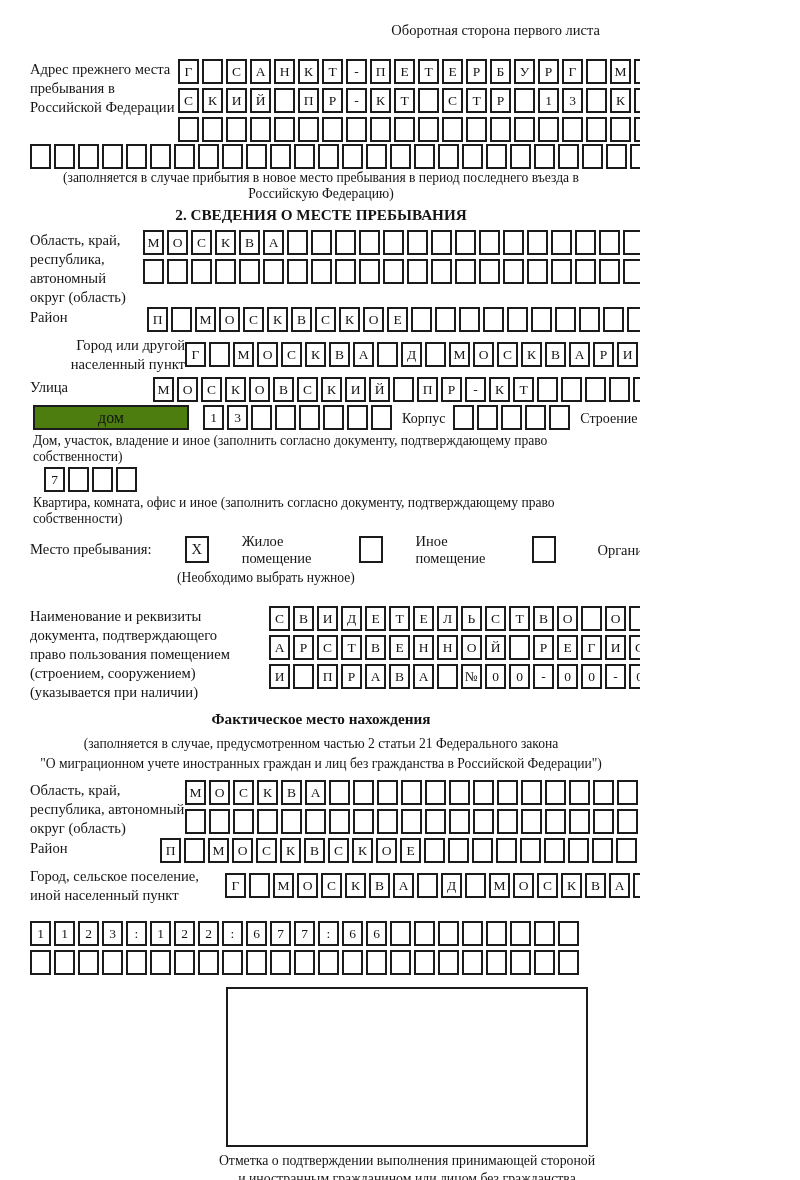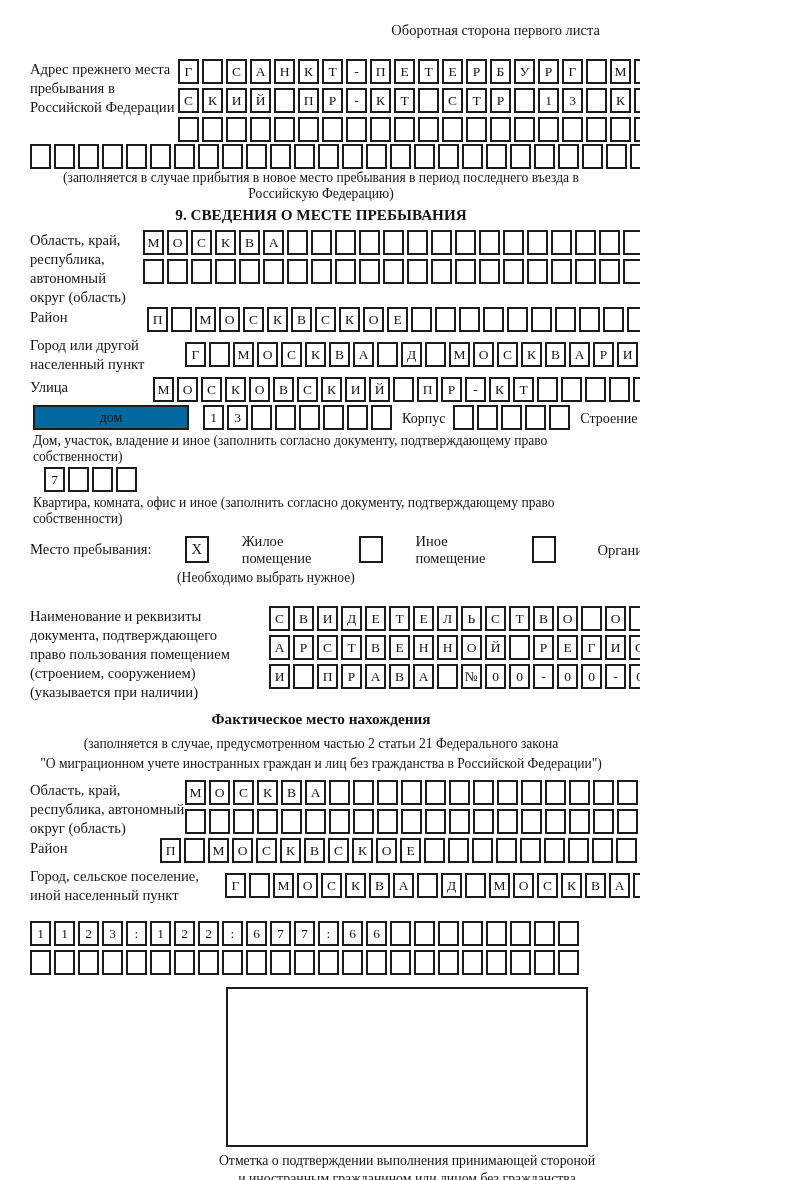--- a/index.html
+++ b/index.html
@@ -23,23 +23,23 @@
     flex:none;width:17px;height:21px;
     border:2px solid #1b1b1b;
     display:flex;align-items:center;justify-content:center;
     font-size:13.5px;line-height:1;background:#fff;
   }
   .note{font-size:13.6px;text-align:center;margin:1px 0 2px 0;}
   .note.left{text-align:left;margin-left:3px;}
   .sec-title{font-weight:bold;font-size:15.2px;text-align:center;margin:4px 0 6px 0;}
   .wide-field{
     flex:none;box-sizing:border-box;height:25px;
-    border:2px solid #1b1b1b;background:#0369a1;
+    border:2px solid #1b1b1b;background:#4d7c0f;
     display:flex;align-items:center;justify-content:center;
-    font-size:14px;
+    font-size:16px;
   }
   .inline-label{flex:none;padding:2px 8px 0 10px;font-size:14px;}
   .chk{
     flex:none;width:20px;height:23px;border:2px solid #1b1b1b;
     display:flex;align-items:center;justify-content:center;
     font-size:14.5px;margin:0 10px 0 10px;background:#fff;
   }
   .opt-label{padding-top:2px;margin-right:14px;}
   .stamp-wrap{width:382px;margin-left:auto;margin-right:14px;margin-top:12px;}
   .stamp-box{width:362px;height:160px;border:2px solid #1b1b1b;margin-left:10px;box-sizing:border-box;background:#fff;}
@@ -165,21 +165,21 @@
       <span class="cbox"></span>
       <span class="cbox"></span>
       <span class="cbox"></span>
       <span class="cbox"></span>
       <span class="cbox"></span>
       <span class="cbox"></span>
       <span class="cbox"></span>
     </div>
   <div class="note">(заполняется в случае прибытия в новое место пребывания в период последнего въезда в Российскую Федерацию)</div>
 
-  <div class="sec-title">9. СВЕДЕНИЯ О МЕСТЕ ПРЕБЫВАНИЯ</div>
+  <div class="sec-title">2. СВЕДЕНИЯ О МЕСТЕ ПРЕБЫВАНИЯ</div>
 
   <div class="frow mb0">
     <div class="flabel" style="width:113px;">Область, край, республика, автономный округ (область)</div>
     <div class="boxcol">
       <div class="boxes">
           <span class="cbox">М</span>
           <span class="cbox">О</span>
           <span class="cbox">С</span>
           <span class="cbox">К</span>
           <span class="cbox">В</span>
@@ -258,21 +258,21 @@
         <span class="cbox"></span>
         <span class="cbox"></span>
         <span class="cbox"></span>
         <span class="cbox"></span>
         <span class="cbox"></span>
         <span class="cbox"></span>
       </div>
   </div>
 
   <div class="frow vcenter">
-    <div class="flabel" style="width:155px;">Город или другой населенный пункт</div>
+    <div class="flabel" style="width:155px;text-align:right;">Город или другой населенный пункт</div>
     <div class="boxes">
         <span class="cbox">Г</span>
         <span class="cbox"></span>
         <span class="cbox">М</span>
         <span class="cbox">О</span>
         <span class="cbox">С</span>
         <span class="cbox">К</span>
         <span class="cbox">В</span>
         <span class="cbox">А</span>
         <span class="cbox"></span>

